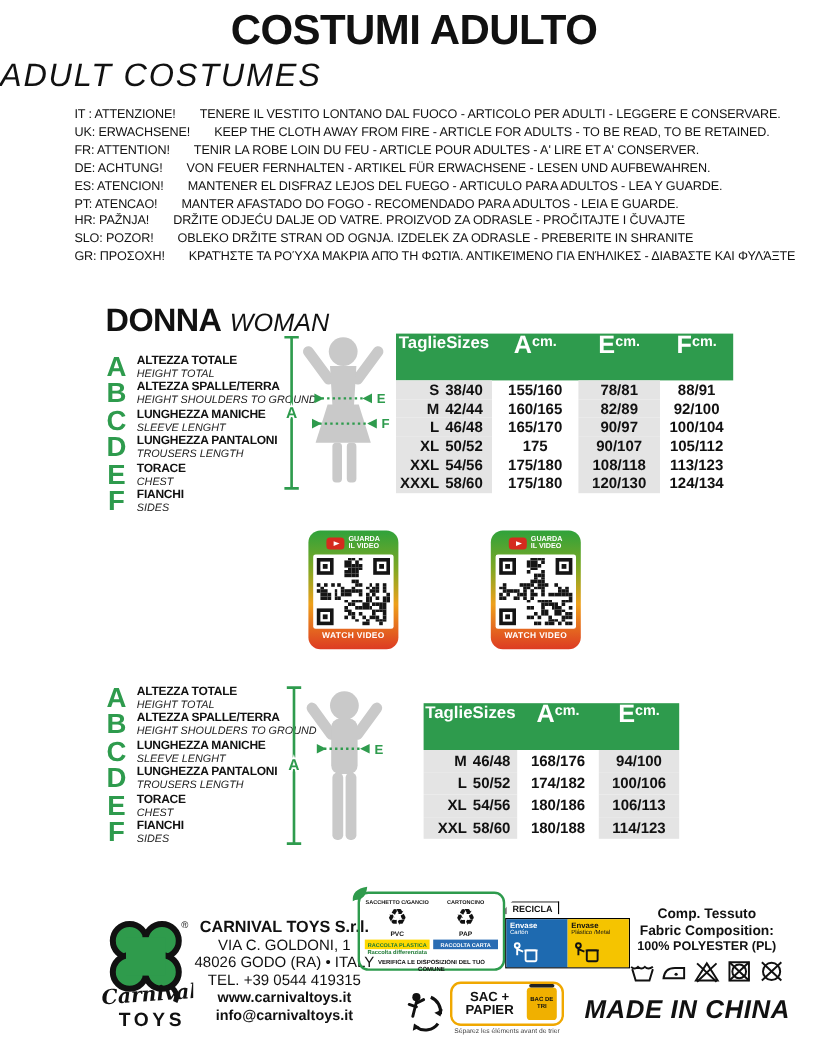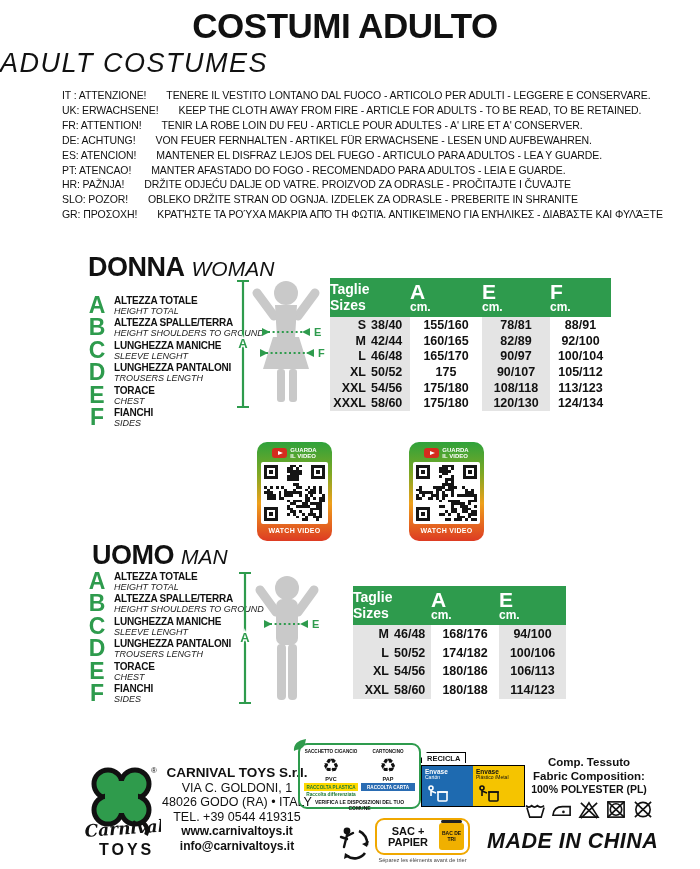--- a/index.html
+++ b/index.html
@@ -41,21 +41,21 @@
   .fig-donna{left:228px;top:276px}
   .fig-uomo{left:236px;top:568px}
 
   
   .stable{position:absolute}
   .donna-table{left:330px;top:278px;width:281px}
   .uomo-table{left:353px;top:586px;width:213px}
   .t-head{display:grid;background:#2E9B4D;color:#fff;height:39px}
   .donna-table .t-head,.donna-table .t-body{grid-template-columns:80px 72px 68px 61px}
   .uomo-table .t-head,.uomo-table .t-body{grid-template-columns:78px 68px 67px}
-  .th{display:flex;flex-direction:column;justify-content:center;}
+  .th{display:flex;flex-direction:row;justify-content:center;text-align:center}
   .th-sizes span{font-size:14px;font-weight:700;line-height:15.5px}
   .th-letter{font-size:21px;font-weight:800;line-height:19px}
   .th-unit{font-size:12px;font-weight:700;line-height:12px}
   .t-body{display:grid}
   .donna-table .t-body{grid-auto-rows:15.7px}
   .uomo-table .t-body{grid-auto-rows:18.5px}
   .td{display:flex;align-items:center;justify-content:center;font-size:12.5px;font-weight:700}
   .td-sizes{justify-content:flex-start}
   .td-sizes .sz{width:36px;text-align:right;margin-right:5px}
   .donna-table .t-body .td:nth-child(4n+1),
@@ -1220,24 +1220,20 @@
           <i class="b"></i>
           <i class="b"></i>
         </div>
       <div class="qf tl"></div>
       <div class="qf tr"></div>
       <div class="qf bl"></div>
     </div>
     <div class="qr-bottom">WATCH VIDEO</div>
   </div>
 
-  <div class="sec-title uomo-title">
-    <span class="sec-main">UOMO</span>
-    <span class="sec-sub">MAN</span>
-  </div>
 
   <div class="legend uomo-legend">
     <div class="leg-item">
         <span class="leg-letter">A</span>
         <span class="leg-texts">
           <b class="leg-it">ALTEZZA TOTALE</b>
           <i class="leg-en">HEIGHT TOTAL</i>
         </span>
       </div>
     <div class="leg-item">

